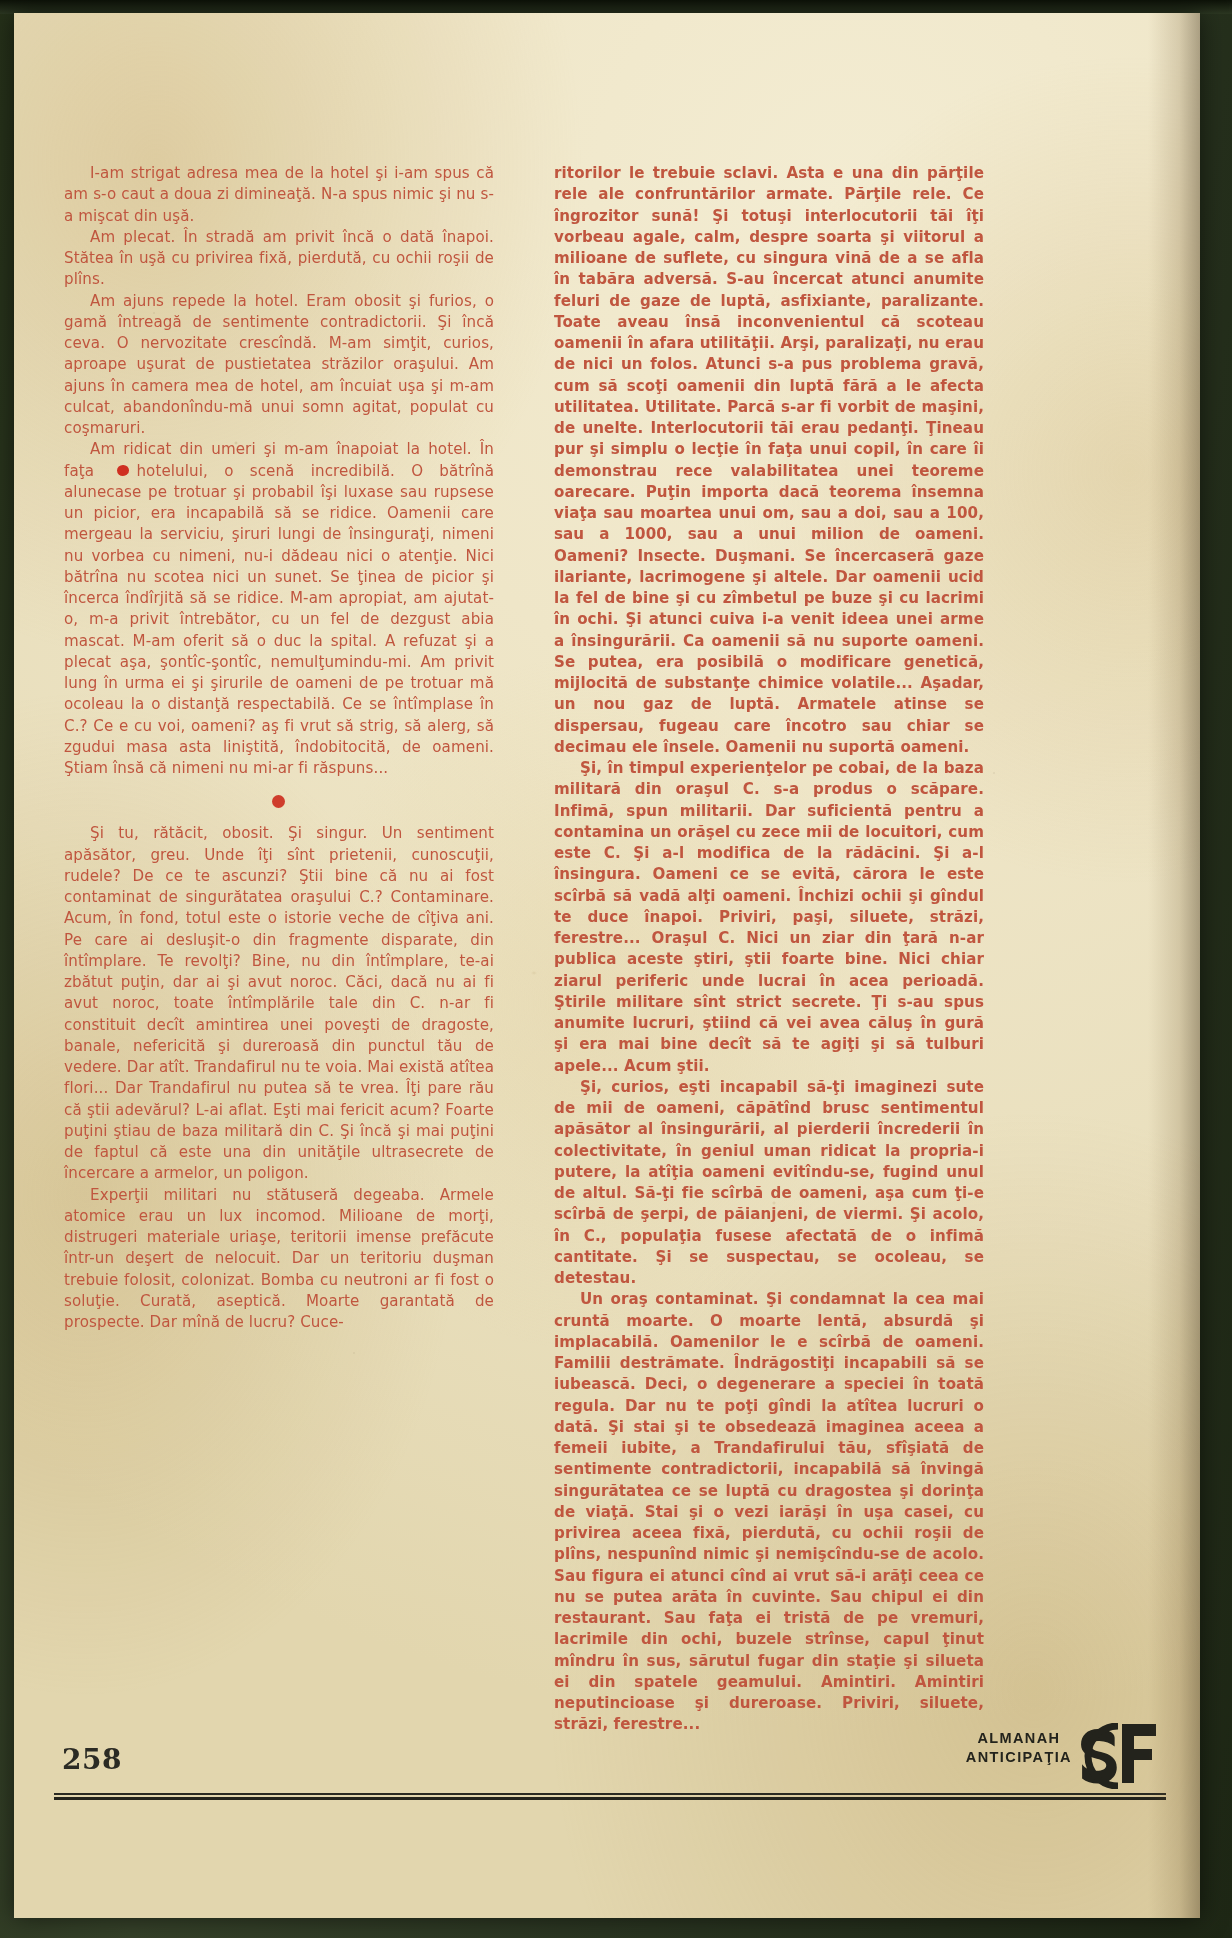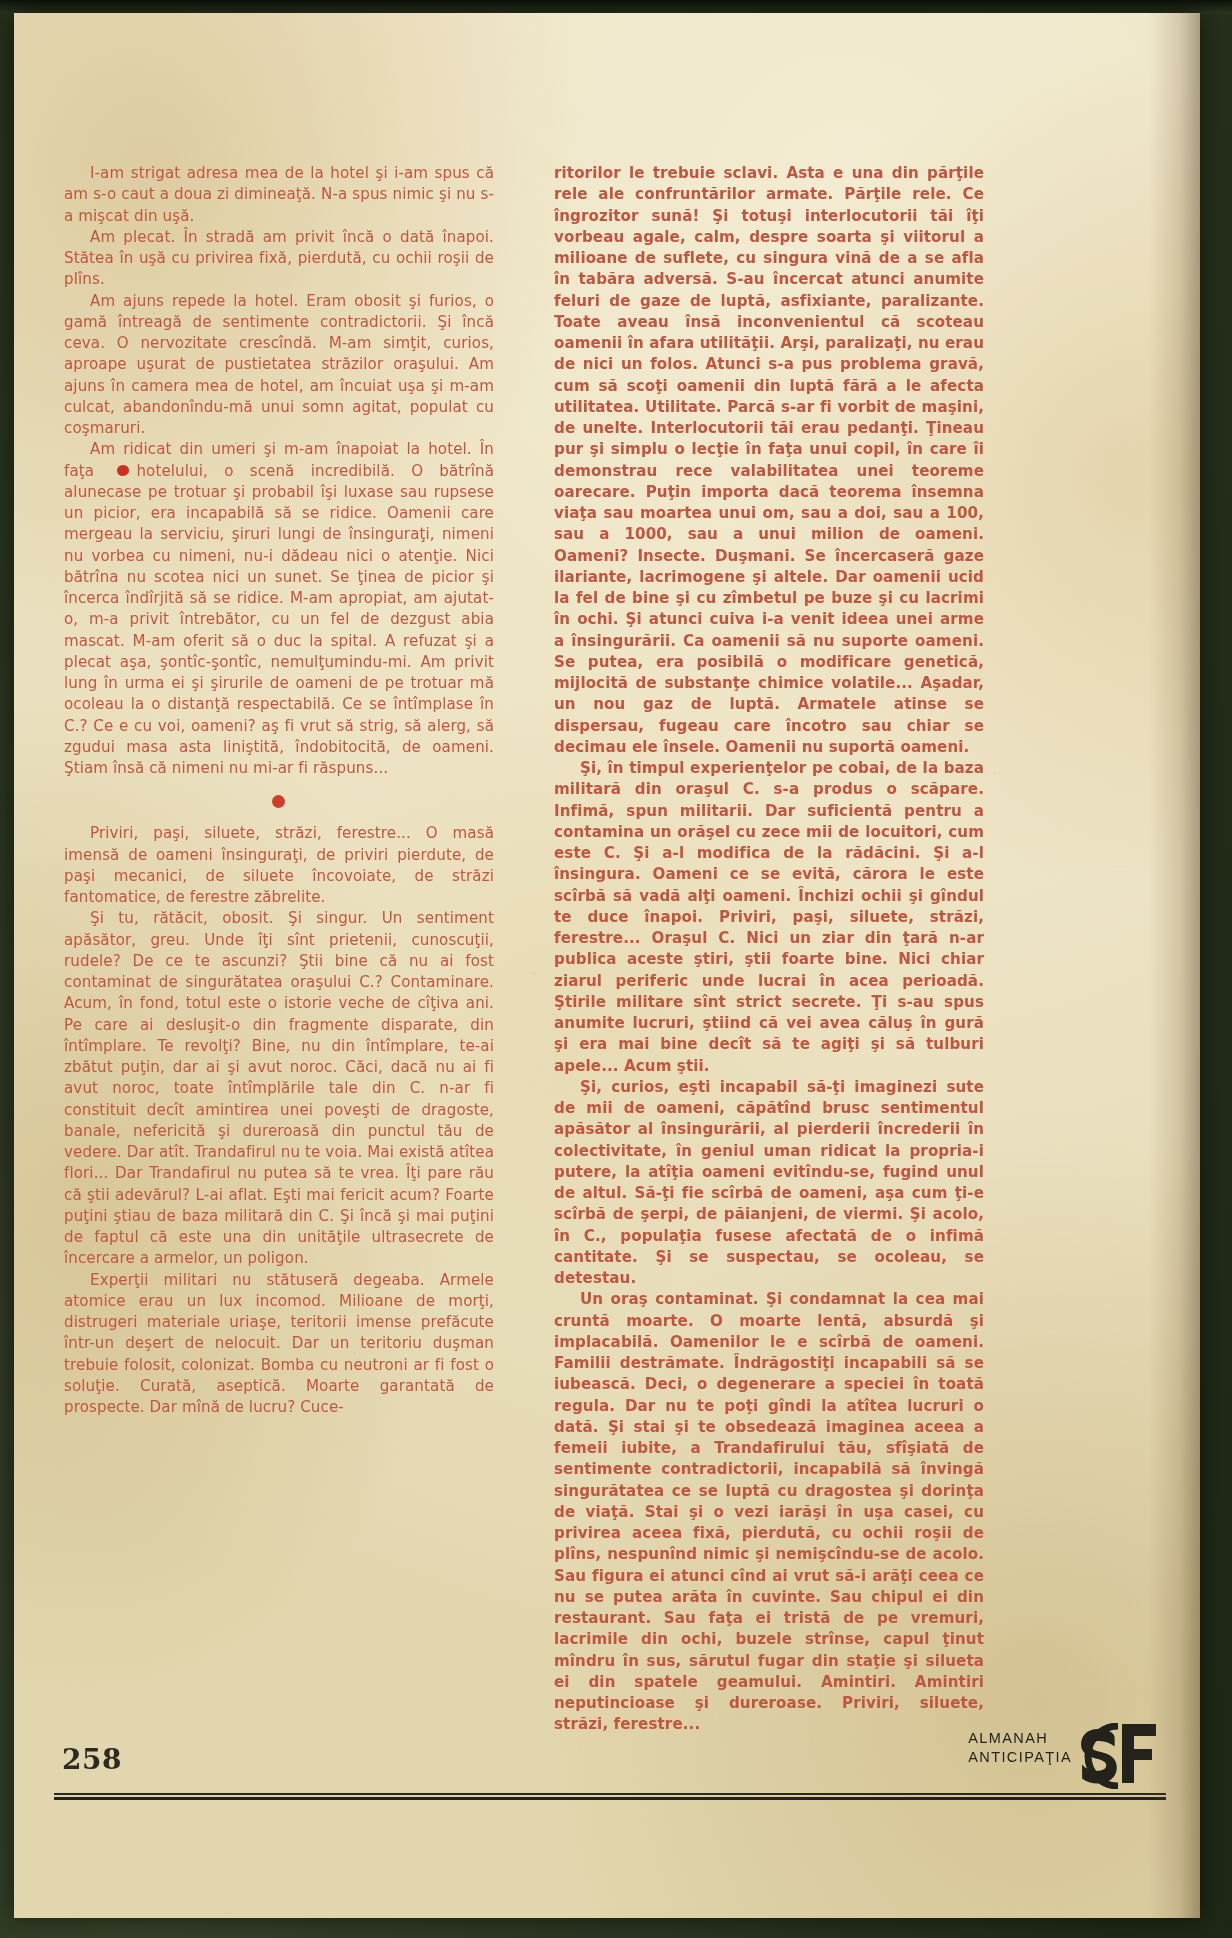--- a/index.html
+++ b/index.html
@@ -95,23 +95,23 @@
     font-size:28px;color:#2b2b24;
     letter-spacing:.5px;
   }
   #rule-wrap{
     position:absolute;left:40px;right:34px;top:68px;height:8px;
   }
   #rule-wrap .r1{position:absolute;left:0;right:0;top:0;height:2px;background:#2a2a22;}
   #rule-wrap .r2{position:absolute;left:0;right:0;top:4px;height:3px;background:#23231c;}
   #imprint{
     position:absolute;right:128px;top:4px;
-    text-align:left;
+    text-align:center;
     font-family:"Liberation Sans", sans-serif;
-    font-weight:400;font-size:14.5px;line-height:19px;
+    font-weight:700;font-size:14.5px;line-height:19px;
     color:#23231c;letter-spacing:1.4px;margin-left:39px;
   }
   #sf-logo{
     position:absolute;right:30px;top:-2px;width:92px;height:66px;
   }
   
   #speckles{
     position:absolute;inset:0;pointer-events:none;opacity:.5;
     background:
       radial-gradient(1px 1px at 140px 300px, rgba(90,70,45,.5), transparent),
@@ -134,21 +134,20 @@
       <div class="col" id="col-left">
         <p>I-am strigat adresa mea de la hotel şi i-am spus că am s-o caut a doua zi dimineaţă. N-a spus nimic şi nu s-a mişcat din uşă.</p>
         <p>Am plecat. În stradă am privit încă o dată înapoi. Stătea în uşă cu privirea fixă, pierdută, cu ochii roşii de plîns.</p>
         <p>Am ajuns repede la hotel. Eram obosit şi furios, o gamă întreagă de sentimente contradictorii. Şi încă ceva. O nervozitate crescîndă. M-am simţit, curios, aproape uşurat de pustietatea străzilor oraşului. Am ajuns în camera mea de hotel, am încuiat uşa şi m-am culcat, abandonîndu-mă unui somn agitat, populat cu coşmaruri.</p>
         <p>Am ridicat din umeri şi m-am înapoiat la hotel. În faţa <span class="blot">hotelului</span>, o scenă incredibilă. O bătrînă alunecase pe trotuar şi probabil îşi luxase sau rupsese un picior, era incapabilă să se ridice. Oamenii care mergeau la serviciu, şiruri lungi de însinguraţi, nimeni nu vorbea cu nimeni, nu-i dădeau nici o atenţie. Nici bătrîna nu scotea nici un sunet. Se ţinea de picior şi încerca îndîrjită să se ridice. M-am apropiat, am ajutat-o, m-a privit întrebător, cu un fel de dezgust abia mascat. M-am oferit să o duc la spital. A refuzat şi a plecat aşa, şontîc-şontîc, nemulţumindu-mi. Am privit lung în urma ei şi şirurile de oameni de pe trotuar mă ocoleau la o distanţă respectabilă. Ce se întîmplase în C.? Ce e cu voi, oameni? aş fi vrut să strig, să alerg, să zgudui masa asta liniştită, îndobitocită, de oameni. Ştiam însă că nimeni nu mi-ar fi răspuns...</p>
 
         <div class="divider">
             <i></i>
           </div>
 
-        <p>Priviri, paşi, siluete, străzi, ferestre... O masă imensă de oameni însinguraţi, de priviri pierdute, de paşi mecanici, de siluete încovoiate, de străzi fantomatice, de ferestre zăbrelite.</p>
         <p>Şi tu, rătăcit, obosit. Şi singur. Un sentiment apăsător, greu. Unde îţi sînt prietenii, cunoscuţii, rudele? De ce te ascunzi? Ştii bine că nu ai fost contaminat de singurătatea oraşului C.? Contaminare. Acum, în fond, totul este o istorie veche de cîţiva ani. Pe care ai desluşit-o din fragmente disparate, din întîmplare. Te revolţi? Bine, nu din întîmplare, te-ai zbătut puţin, dar ai şi avut noroc. Căci, dacă nu ai fi avut noroc, toate întîmplările tale din C. n-ar fi constituit decît amintirea unei poveşti de dragoste, banale, nefericită şi dureroasă din punctul tău de vedere. Dar atît. Trandafirul nu te voia. Mai există atîtea flori... Dar Trandafirul nu putea să te vrea. Îţi pare rău că ştii adevărul? L-ai aflat. Eşti mai fericit acum? Foarte puţini ştiau de baza militară din C. Şi încă şi mai puţini de faptul că este una din unităţile ultrasecrete de încercare a armelor, un poligon.</p>
         <p>Experţii militari nu stătuseră degeaba. Armele atomice erau un lux incomod. Milioane de morţi, distrugeri materiale uriaşe, teritorii imense prefăcute într-un deşert de nelocuit. Dar un teritoriu duşman trebuie folosit, colonizat. Bomba cu neutroni ar fi fost o soluţie. Curată, aseptică. Moarte garantată de prospecte. Dar mînă de lucru? Cuce-</p>
       </div>
 
       <div class="col" id="col-right">
         <p class="noindent">ritorilor le trebuie sclavi. Asta e una din părţile rele ale confruntărilor armate. Părţile rele. Ce îngrozitor sună! Şi totuşi interlocutorii tăi îţi vorbeau agale, calm, despre soarta şi viitorul a milioane de suflete, cu singura vină de a se afla în tabăra adversă. S-au încercat atunci anumite feluri de gaze de luptă, asfixiante, paralizante. Toate aveau însă inconvenientul că scoteau oamenii în afara utilităţii. Arşi, paralizaţi, nu erau de nici un folos. Atunci s-a pus problema gravă, cum să scoţi oamenii din luptă fără a le afecta utilitatea. Utilitate. Parcă s-ar fi vorbit de maşini, de unelte. Interlocutorii tăi erau pedanţi. Ţineau pur şi simplu o lecţie în faţa unui copil, în care îi demonstrau rece valabilitatea unei teoreme oarecare. Puţin importa dacă teorema însemna viaţa sau moartea unui om, sau a doi, sau a 100, sau a 1000, sau a unui milion de oameni. Oameni? Insecte. Duşmani. Se încercaseră gaze ilariante, lacrimogene şi altele. Dar oamenii ucid la fel de bine şi cu zîmbetul pe buze şi cu lacrimi în ochi. Şi atunci cuiva i-a venit ideea unei arme a însingurării. Ca oamenii să nu suporte oameni. Se putea, era posibilă o modificare genetică, mijlocită de substanţe chimice volatile... Aşadar, un nou gaz de luptă. Armatele atinse se dispersau, fugeau care încotro sau chiar se decimau ele însele. Oamenii nu suportă oameni.</p>
         <p>Şi, în timpul experienţelor pe cobai, de la baza militară din oraşul C. s-a produs o scăpare. Infimă, spun militarii. Dar suficientă pentru a contamina un orăşel cu zece mii de locuitori, cum este C. Şi a-l modifica de la rădăcini. Şi a-l însingura. Oameni ce se evită, cărora le este scîrbă să vadă alţi oameni. Închizi ochii şi gîndul te duce înapoi. Priviri, paşi, siluete, străzi, ferestre... Oraşul C. Nici un ziar din ţară n-ar publica aceste ştiri, ştii foarte bine. Nici chiar ziarul periferic unde lucrai în acea perioadă. Ştirile militare sînt strict secrete. Ţi s-au spus anumite lucruri, ştiind că vei avea căluş în gură şi era mai bine decît să te agiţi şi să tulburi apele... Acum ştii.</p>
         <p>Şi, curios, eşti incapabil să-ţi imaginezi sute de mii de oameni, căpătînd brusc sentimentul apăsător al însingurării, al pierderii încrederii în colectivitate, în geniul uman ridicat la propria-i putere, la atîţia oameni evitîndu-se, fugind unul de altul. Să-ţi fie scîrbă de oameni, aşa cum ţi-e scîrbă de şerpi, de păianjeni, de viermi. Şi acolo, în C., populaţia fusese afectată de o infimă cantitate. Şi se suspectau, se ocoleau, se detestau.</p>
         <p>Un oraş contaminat. Şi condamnat la cea mai cruntă moarte. O moarte lentă, absurdă şi implacabilă. Oamenilor le e scîrbă de oameni. Familii destrămate. Îndrăgostiţi incapabili să se iubească. Deci, o degenerare a speciei în toată regula. Dar nu te poţi gîndi la atîtea lucruri o dată. Şi stai şi te obsedează imaginea aceea a femeii iubite, a Trandafirului tău, sfîşiată de sentimente contradictorii, incapabilă să învingă singurătatea ce se luptă cu dragostea şi dorinţa de viaţă. Stai şi o vezi iarăşi în uşa casei, cu privirea aceea fixă, pierdută, cu ochii roşii de plîns, nespunînd nimic şi nemişcîndu-se de acolo. Sau figura ei atunci cînd ai vrut să-i arăţi ceea ce nu se putea arăta în cuvinte. Sau chipul ei din restaurant. Sau faţa ei tristă de pe vremuri, lacrimile din ochi, buzele strînse, capul ţinut mîndru în sus, sărutul fugar din staţie şi silueta ei din spatele geamului. Amintiri. Amintiri neputincioase şi dureroase. Priviri, siluete, străzi, ferestre...</p>
       </div>

